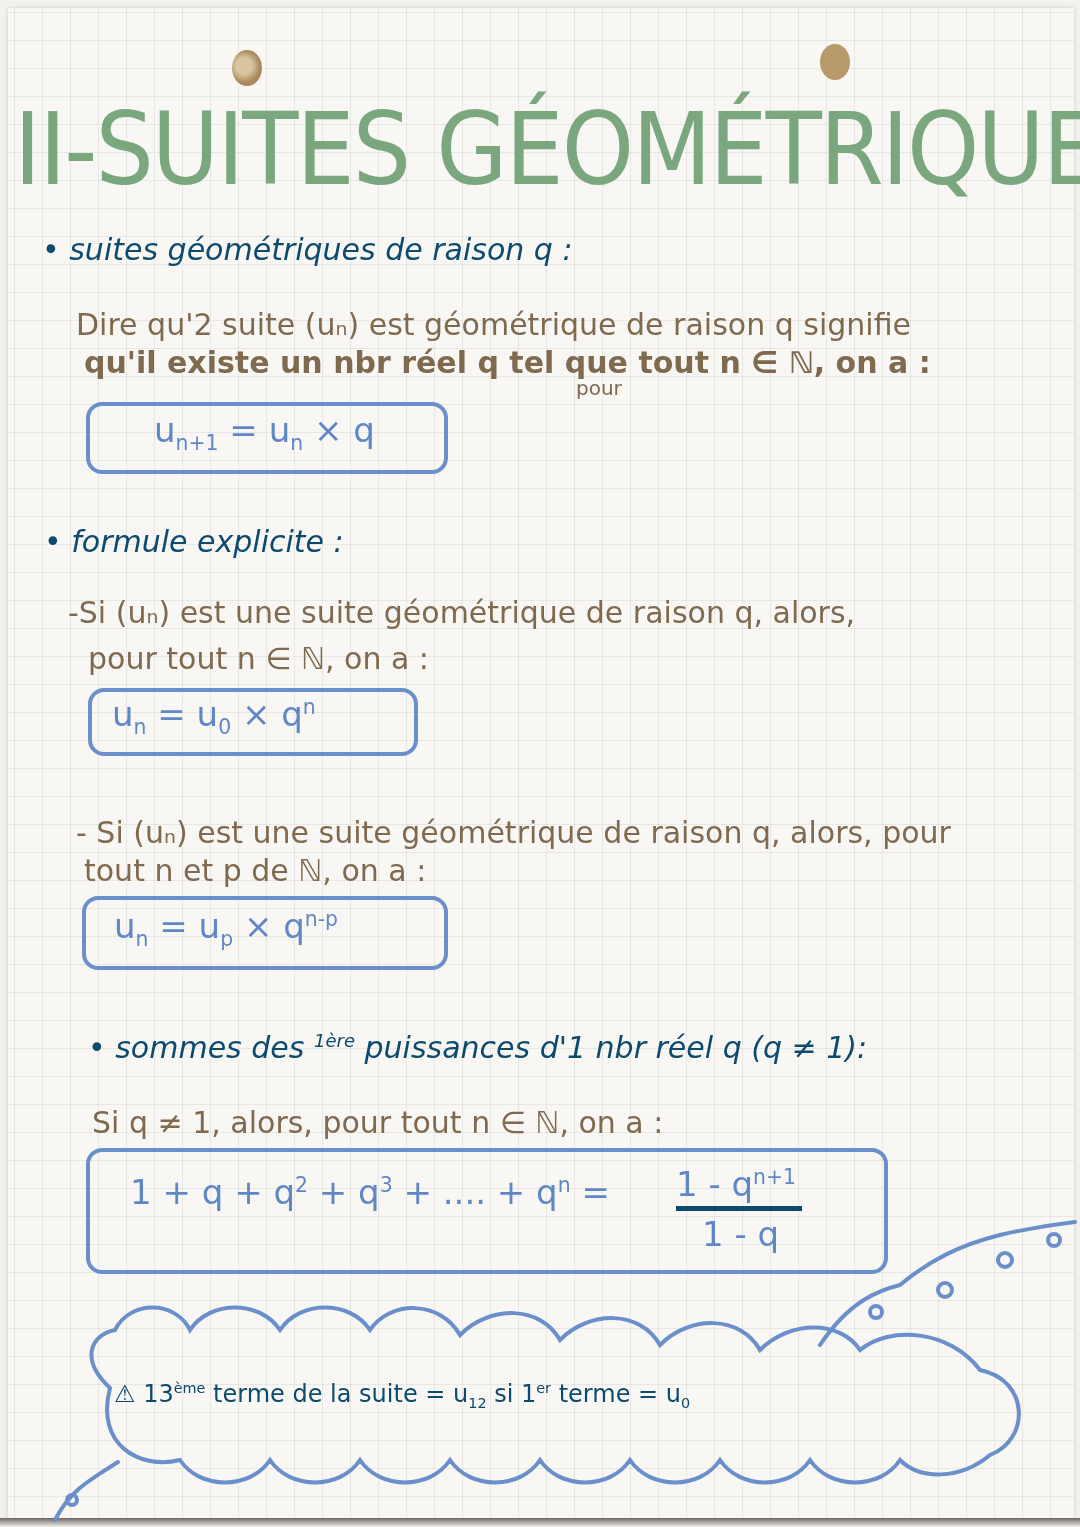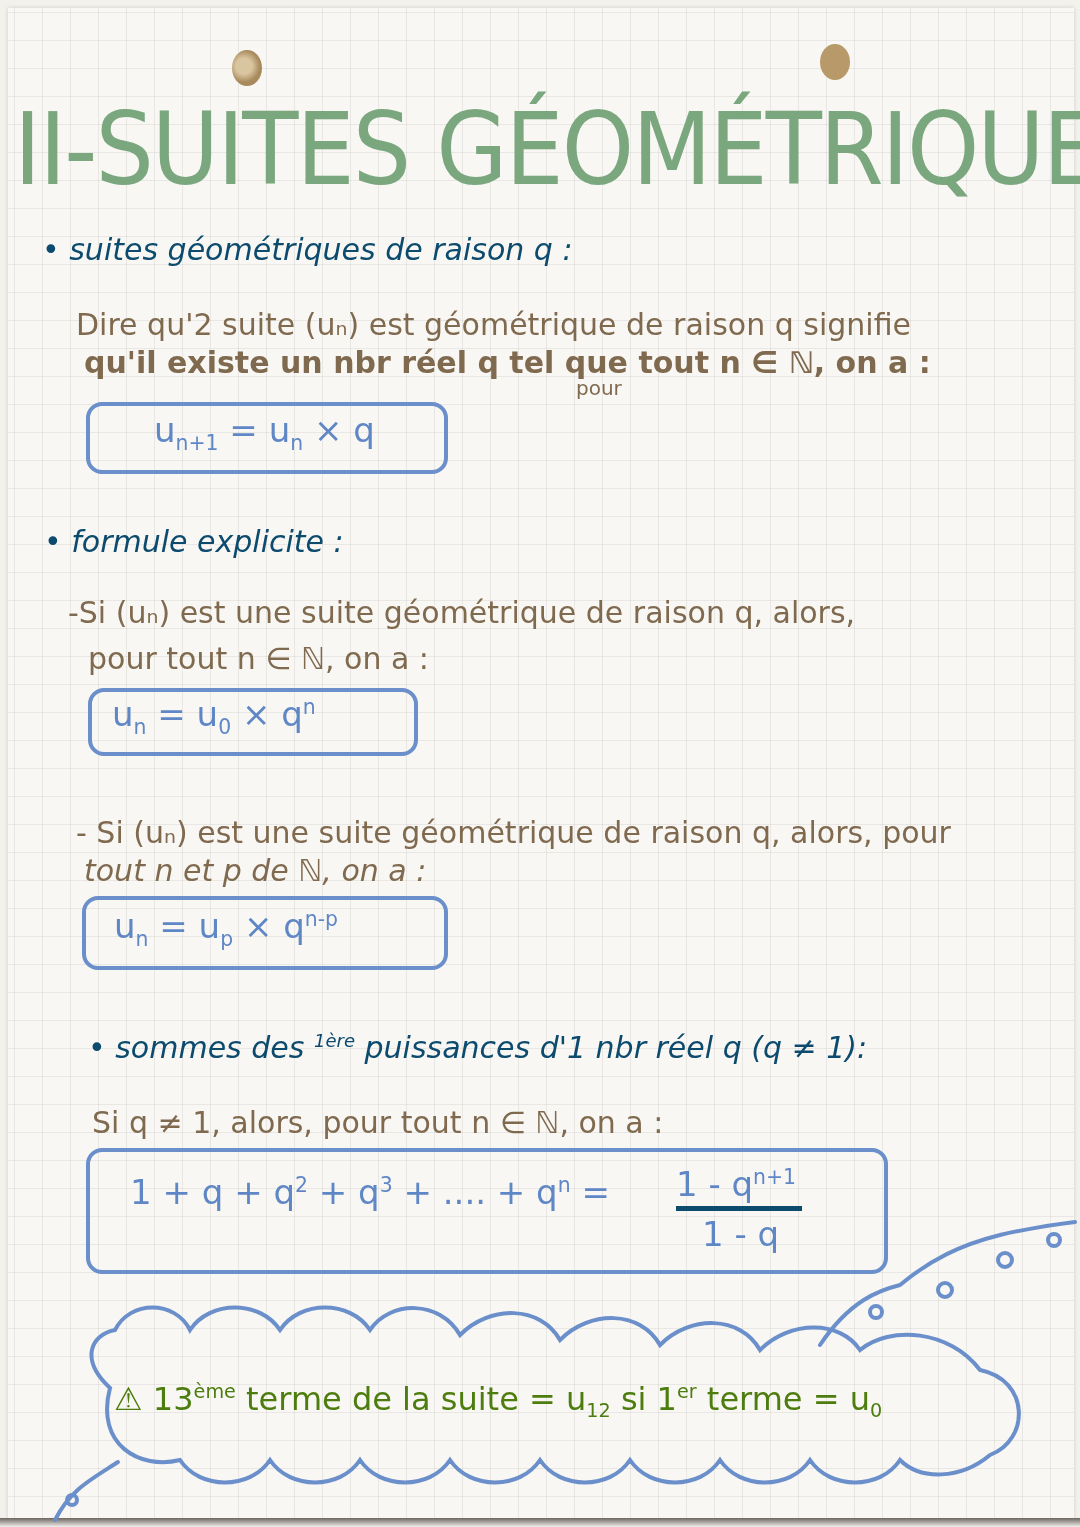--- a/index.html
+++ b/index.html
@@ -40,21 +40,21 @@
   .bullet { font-size:30px; font-style:italic; }
   .body-text { font-size:30px; line-height:38px; }
 
   .box {
     position:absolute; border:4px solid #6a8fca; border-radius:16px;
   }
   .formula { font-size:34px; color:#5f87c6; position:absolute; white-space:nowrap; }
   sub, sup { font-size:60%; }
 
   .cloud-svg { position:absolute; left:0; top:0; }
-  .note { font-size:32px; color:#4d7c0f; }
+  .note { font-size:24px; color:#0c4a6e; }
 </style>
 </head>
 <body>
 
 <div class="page"></div>
 <div class="bottom-shadow"></div>
 <div class="hole h1"></div>
 <div class="hole h2"></div>
 
 <h1 class="title">II-SUITES GÉOMÉTRIQUES</h1>
@@ -70,21 +70,21 @@
 
 <div class="hand bullet green" style="left:44px; top:524px;">• formule explicite :</div>
 <div class="hand body-text brown" style="left:68px; top:594px;">-Si (uₙ) est une suite géométrique de raison q, alors,</div>
 <div class="hand body-text brown" style="left:88px; top:596px;margin-top:44px;">pour tout n ∈ ℕ, on a :</div>
 <div class="box" style="left:88px; top:688px; width:322px; height:60px;"></div>
 <div class="formula" style="left:112px; top:694px;">
   <span>u</span><sub>n</sub><span> = </span><span>u</span><sub>0</sub><span> × q</span><sup>n</sup>
 </div>
 
 <div class="hand body-text brown" style="left:76px; top:814px;">- Si (uₙ) est une suite géométrique de raison q, alors, pour</div>
-<div class="hand body-text brown" style="left:84px; top:852px;font-style:italic;">tout n et p de ℕ, on a :</div>
+<div class="hand body-text brown" style="left:84px; top:852px;">tout n et p de ℕ, on a :</div>
 <div class="box" style="left:82px; top:896px; width:358px; height:66px;"></div>
 <div class="formula" style="left:114px; top:906px;">
   <span>u</span><sub>n</sub><span> = </span><span>u</span><sub>p</sub><span> × q</span><sup>n-p</sup>
 </div>
 
 <div class="hand bullet green" style="left:44px; top:1030px;padding-left:44px;">
   <span>• sommes des </span><sup>1ère</sup><span> puissances d'1 nbr réel q  (q ≠ 1):</span>
 </div>
 <div class="hand body-text brown" style="left:92px; top:1104px;">Si  q ≠ 1, alors, pour tout  n ∈ ℕ, on a :</div>
 <div class="box" style="left:86px; top:1148px; width:794px; height:118px;"></div>

